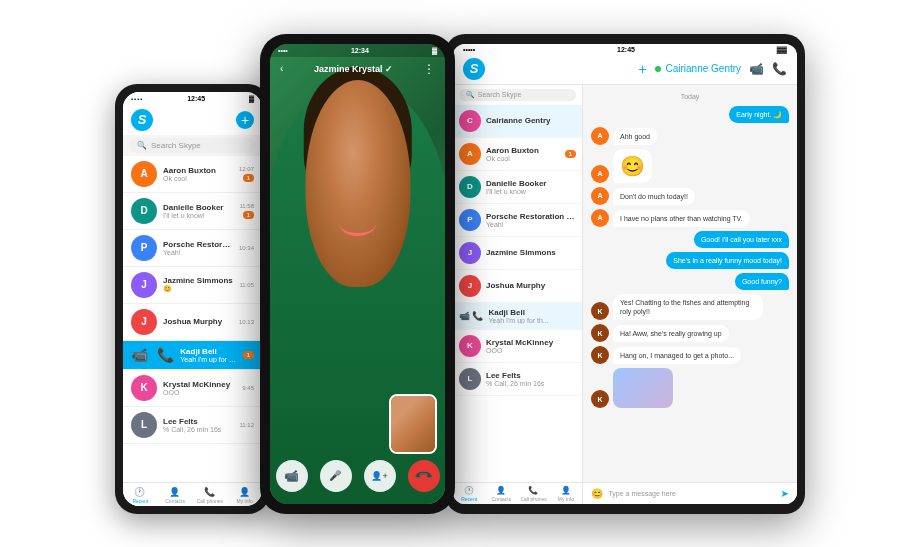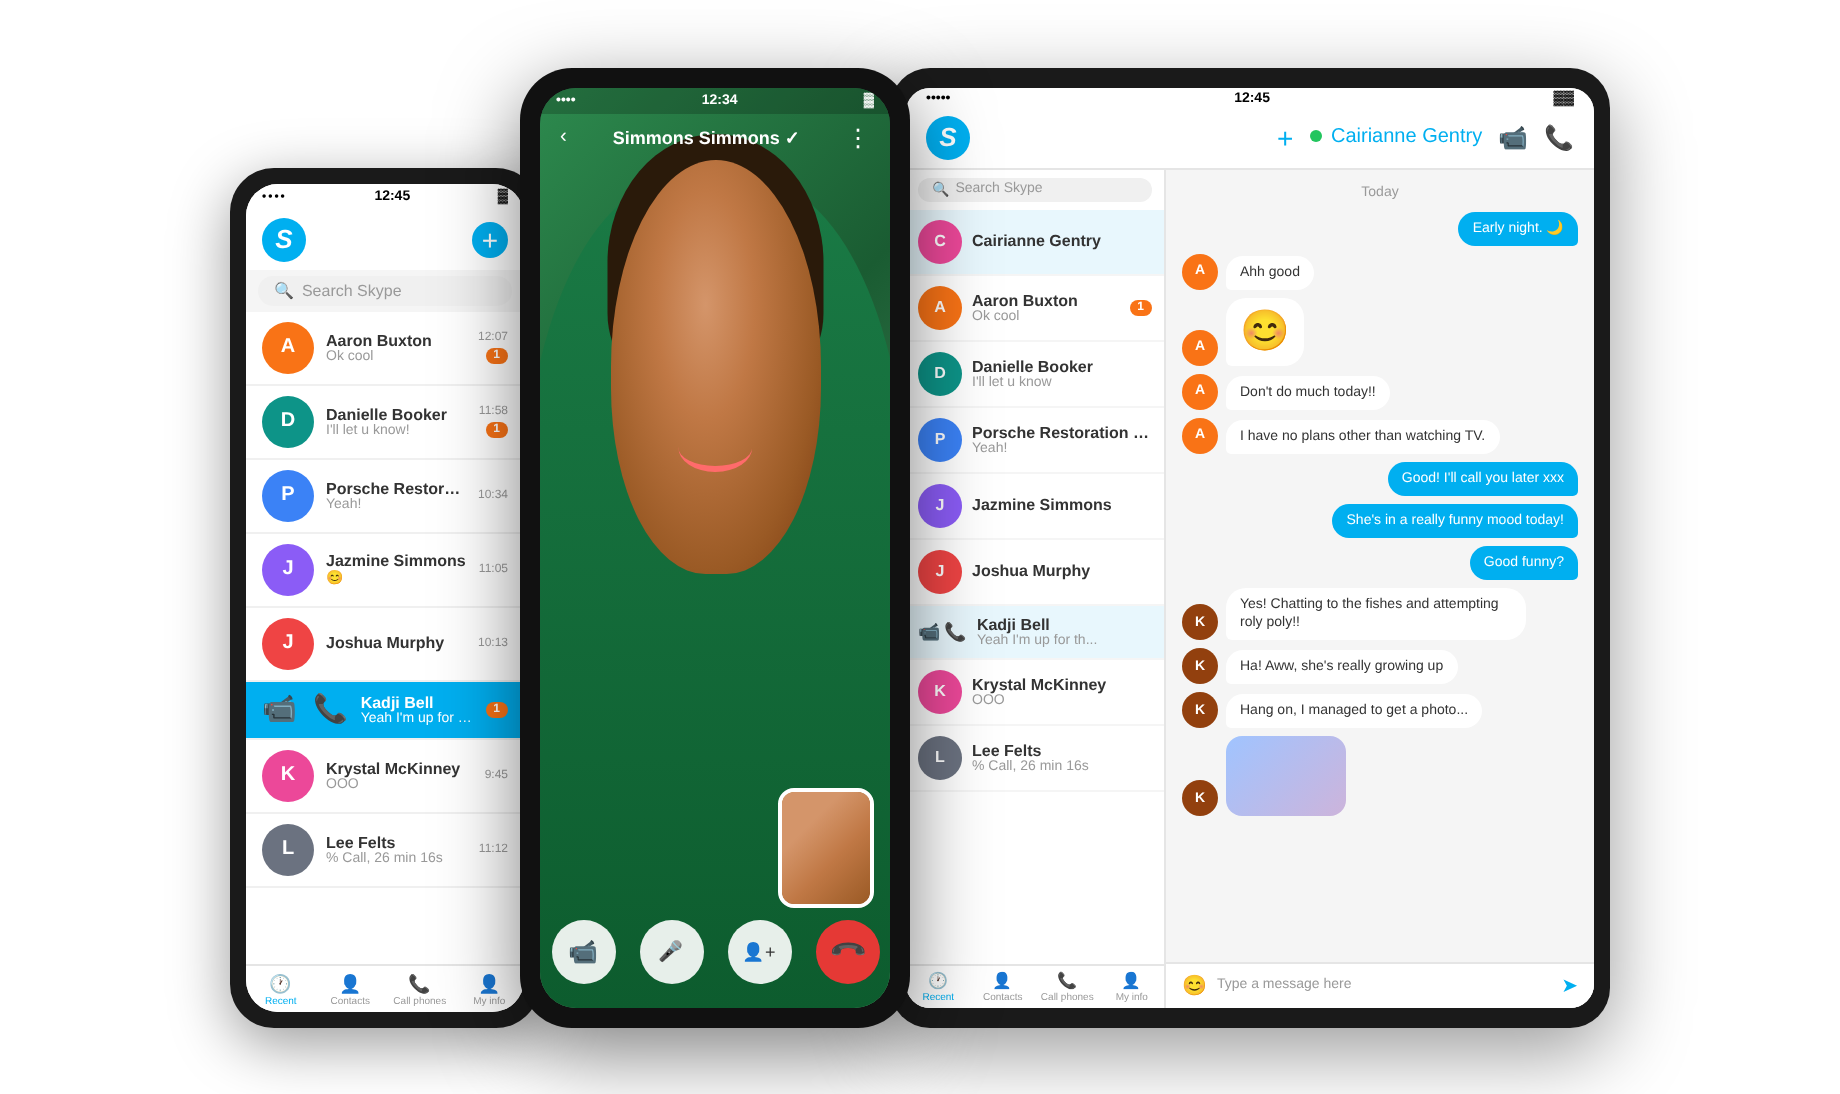--- a/index.html
+++ b/index.html
@@ -705,21 +705,21 @@
         </div>
 
         <div class="video-status-bar">
           <span>••••</span>
           <span>12:34</span>
           <span>▓</span>
         </div>
 
         <div class="video-name-bar">
           <span class="back-btn">‹</span>
-          <span class="video-call-name">Simmons Simmons ✓</span>
+          <span class="video-call-name">Jazmine Krystal ✓</span>
           <span class="video-more">⋮</span>
         </div>
 
         <div class="pip">
           <div class="pip-person"></div>
         </div>
 
         <div class="call-controls">
           <button class="ctrl-btn ctrl-video">📹</button>
           <button class="ctrl-btn ctrl-mute" style="font-size:10px;">🎤</button>

